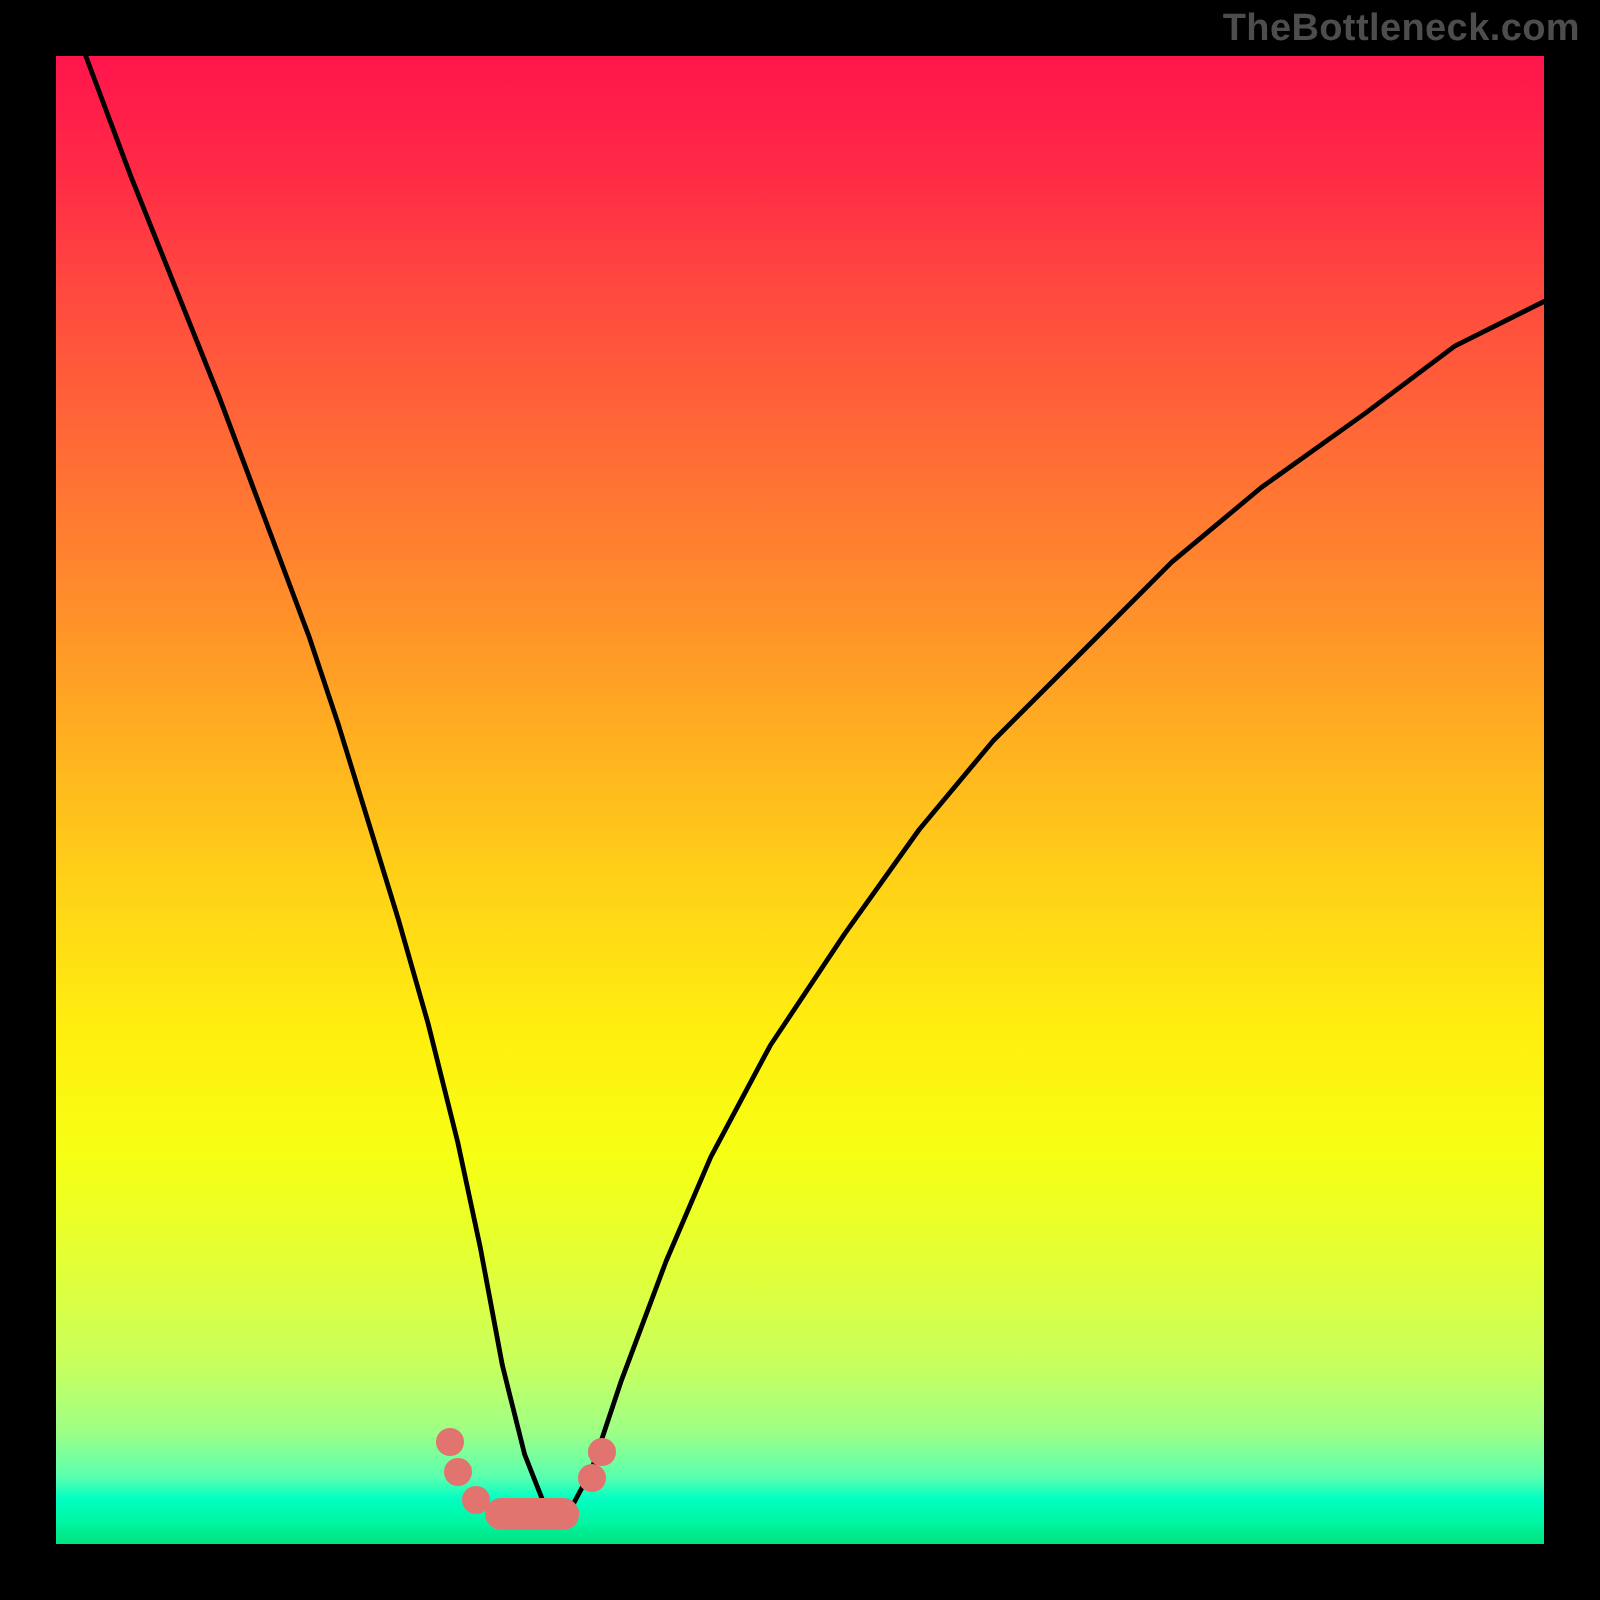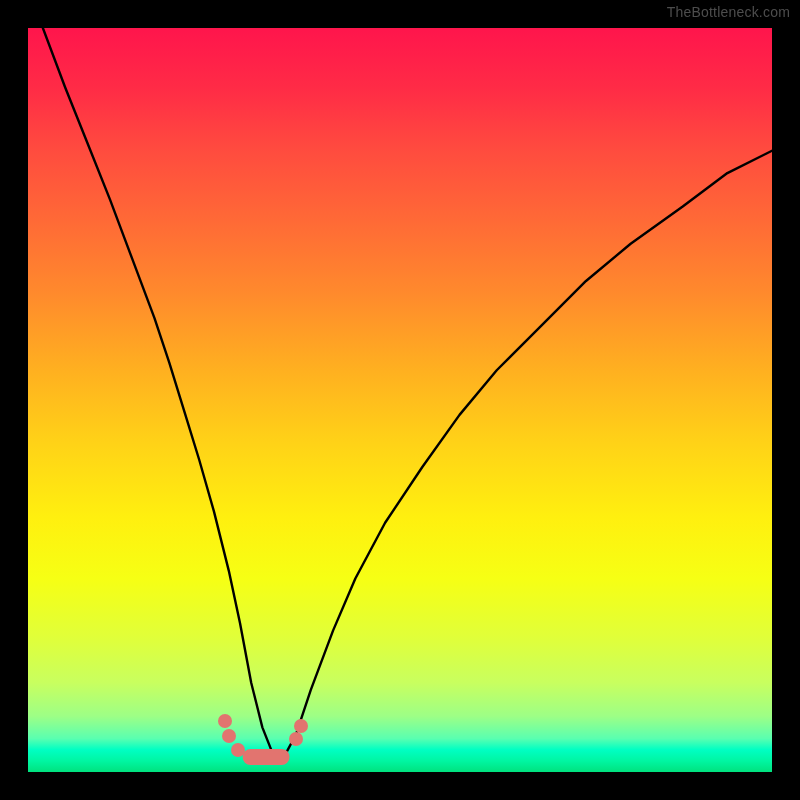--- a/index.html
+++ b/index.html
@@ -16,21 +16,21 @@
  #fff00f 66%,
  #f6ff14 74%,
  #e0ff3a 82%,
  #c8ff5f 88%,
  #9dff86 92.5%,
  #5affb0 95.5%,
  #00ffc3 97%,
  #00f6a2 98.5%,
  #00e27e 100%);
 }
-.wm{position:absolute;top:4px;right:10px;color:#4d4d4d;font-weight:400;font-size:14px;letter-spacing:0.2px;}
+.wm{position:absolute;top:4px;right:10px;color:#4d4d4d;font-weight:700;font-size:19px;letter-spacing:0.2px;}
 svg.curve{position:absolute;top:0;left:0;}
 .dot{position:absolute;width:14px;height:14px;border-radius:50%;background:#e2746f;transform:translate(-50%,-50%);}
 .pill{position:absolute;height:16px;border-radius:8px;background:#e2746f;transform:translate(-50%,-50%);}
 </style>
 </head>
 <body>
 
 <div class="frame">
   <div class="plot">
     <svg class="curve" width="744" height="744" viewBox="0 0 744 744">

